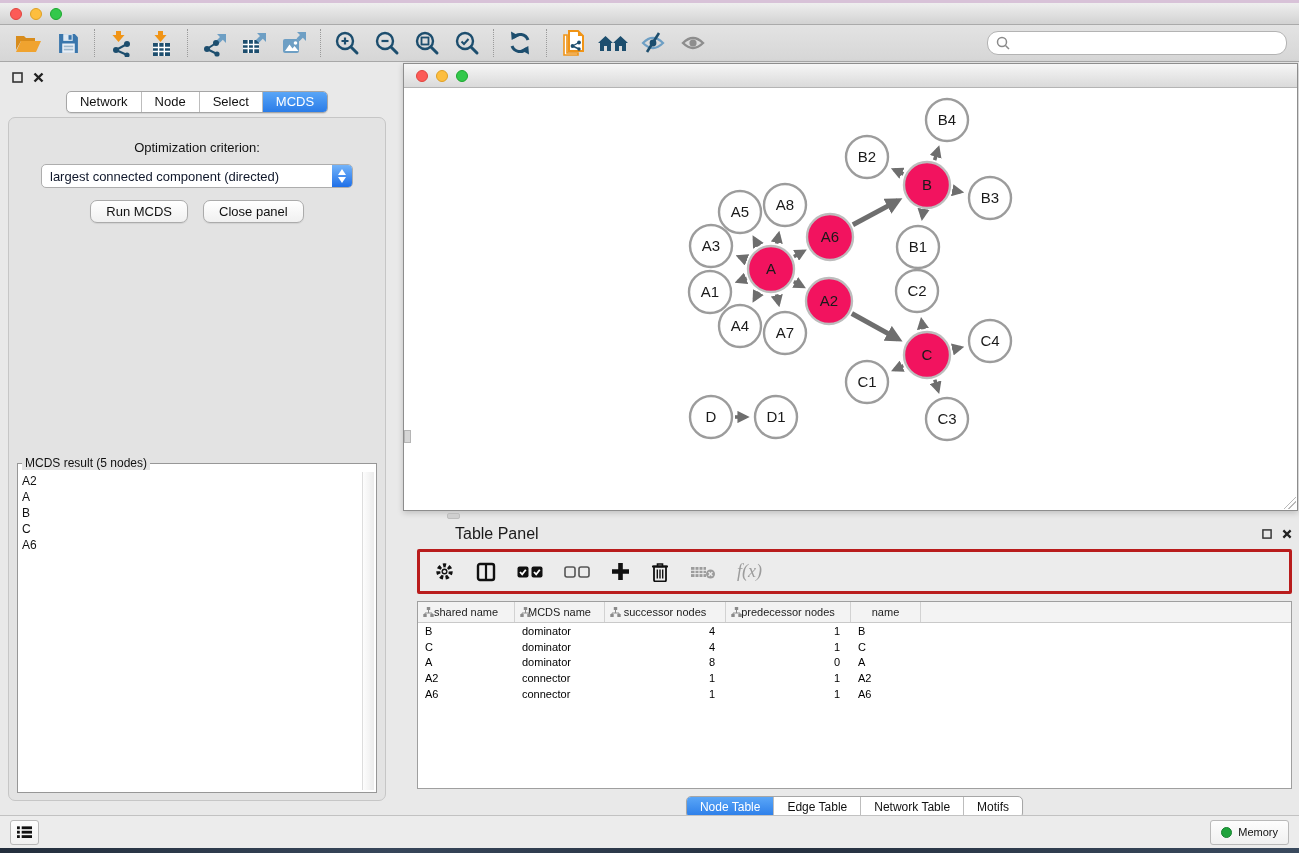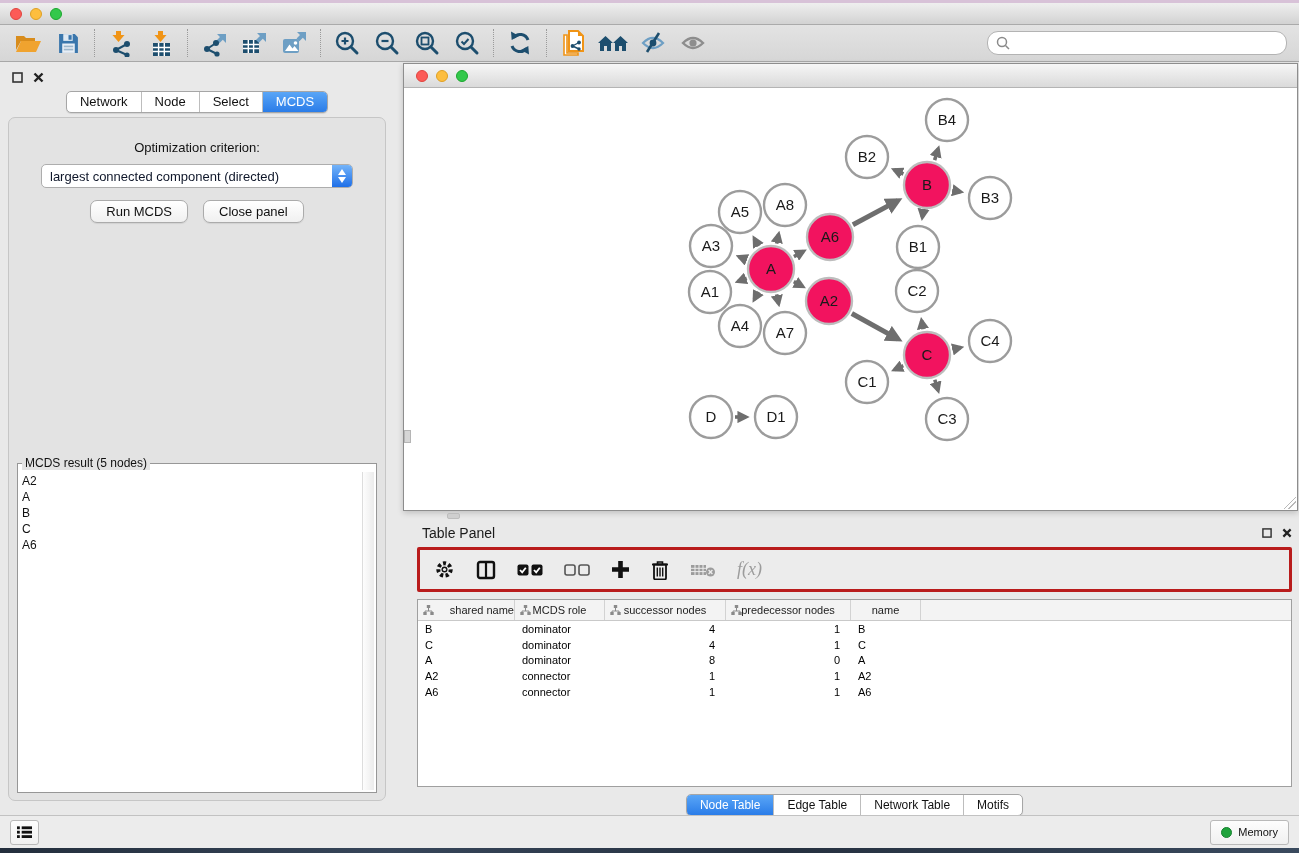--- a/index.html
+++ b/index.html
@@ -452,21 +452,21 @@
             </g>
           </svg>
         <div class="edge-grip"></div>
         <div class="resize-grip"></div>
       </div>
     </div>
     <div class="splitter-dot"></div>
 
     <div class="table-panel">
       <div class="panel-head" style="padding:6px 7px 4px 12px;">
-        <div class="phtitle" style="font-size:14px;">Table Panel</div>
+        <div class="phtitle" style="font-size:16px;margin-left:33px;">Table Panel</div>
         <div class="panel-icons">
           <svg width="10" height="10" viewBox="0 0 11 11">
               <rect x="1" y="1" width="9" height="9" fill="none" stroke="#333" stroke-width="1.6"></rect>
             </svg>
           <svg width="10" height="10" viewBox="0 0 11 11">
               <path d="M1.5 1.5 L9.5 9.5 M9.5 1.5 L1.5 9.5" stroke="#222" stroke-width="2.4"></path>
             </svg>
         </div>
       </div>
       <div class="tp-toolbar">
@@ -518,37 +518,37 @@
               </g>
               <circle cx="20.5" cy="10" r="4.5" fill="#9c9c9c"></circle>
               <path d="M18.6 8.1 l3.8 3.8 M22.4 8.1 l-3.8 3.8" stroke="#ececec" stroke-width="1.4"></path>
             </svg>
         </div>
         <div class="tp-tool fx">f(x)</div>
       </div>
 
       <div class="node-table">
         <div class="nt-header">
-            <div class="th" style="width: 97px; justify-content: flex-end;">
+            <div class="th" style="width: 97px;">
               <svg width="11" height="10" viewBox="0 0 11 10" class="hicon">
                 <path d="M5.5 3 v3 M2 6 h7 M2 6 v2 M9 6 v2" stroke="#8a8a8a" stroke-width="1" fill="none"></path>
                 <rect x="3.8" y="0" width="3.4" height="3" fill="#8a8a8a"></rect>
                 <rect x="0.3" y="7" width="3.4" height="3" fill="#8a8a8a"></rect>
                 <rect x="7.3" y="7" width="3.4" height="3" fill="#8a8a8a"></rect>
               </svg>
               <span>shared name</span>
             </div>
             <div class="th" style="width: 90px;">
               <svg width="11" height="10" viewBox="0 0 11 10" class="hicon">
                 <path d="M5.5 3 v3 M2 6 h7 M2 6 v2 M9 6 v2" stroke="#8a8a8a" stroke-width="1" fill="none"></path>
                 <rect x="3.8" y="0" width="3.4" height="3" fill="#8a8a8a"></rect>
                 <rect x="0.3" y="7" width="3.4" height="3" fill="#8a8a8a"></rect>
                 <rect x="7.3" y="7" width="3.4" height="3" fill="#8a8a8a"></rect>
               </svg>
-              <span>MCDS role</span>
+              <span>MCDS name</span>
             </div>
             <div class="th" style="width: 121px;">
               <svg width="11" height="10" viewBox="0 0 11 10" class="hicon">
                 <path d="M5.5 3 v3 M2 6 h7 M2 6 v2 M9 6 v2" stroke="#8a8a8a" stroke-width="1" fill="none"></path>
                 <rect x="3.8" y="0" width="3.4" height="3" fill="#8a8a8a"></rect>
                 <rect x="0.3" y="7" width="3.4" height="3" fill="#8a8a8a"></rect>
                 <rect x="7.3" y="7" width="3.4" height="3" fill="#8a8a8a"></rect>
               </svg>
               <span>successor nodes</span>
             </div>

